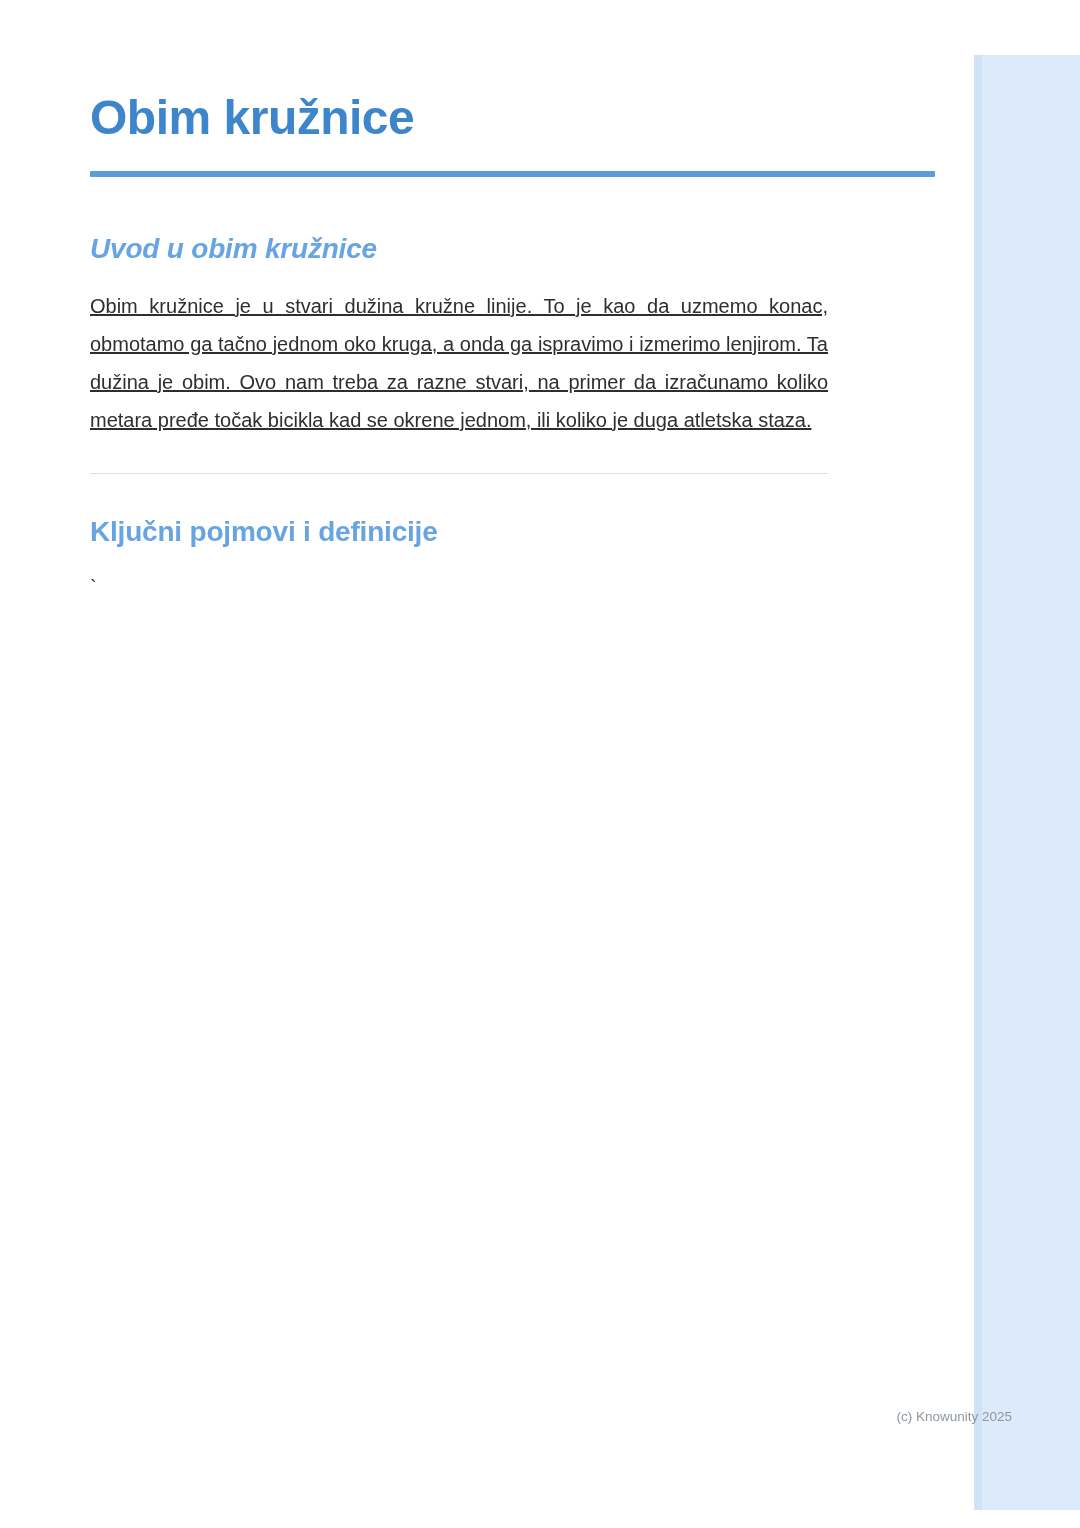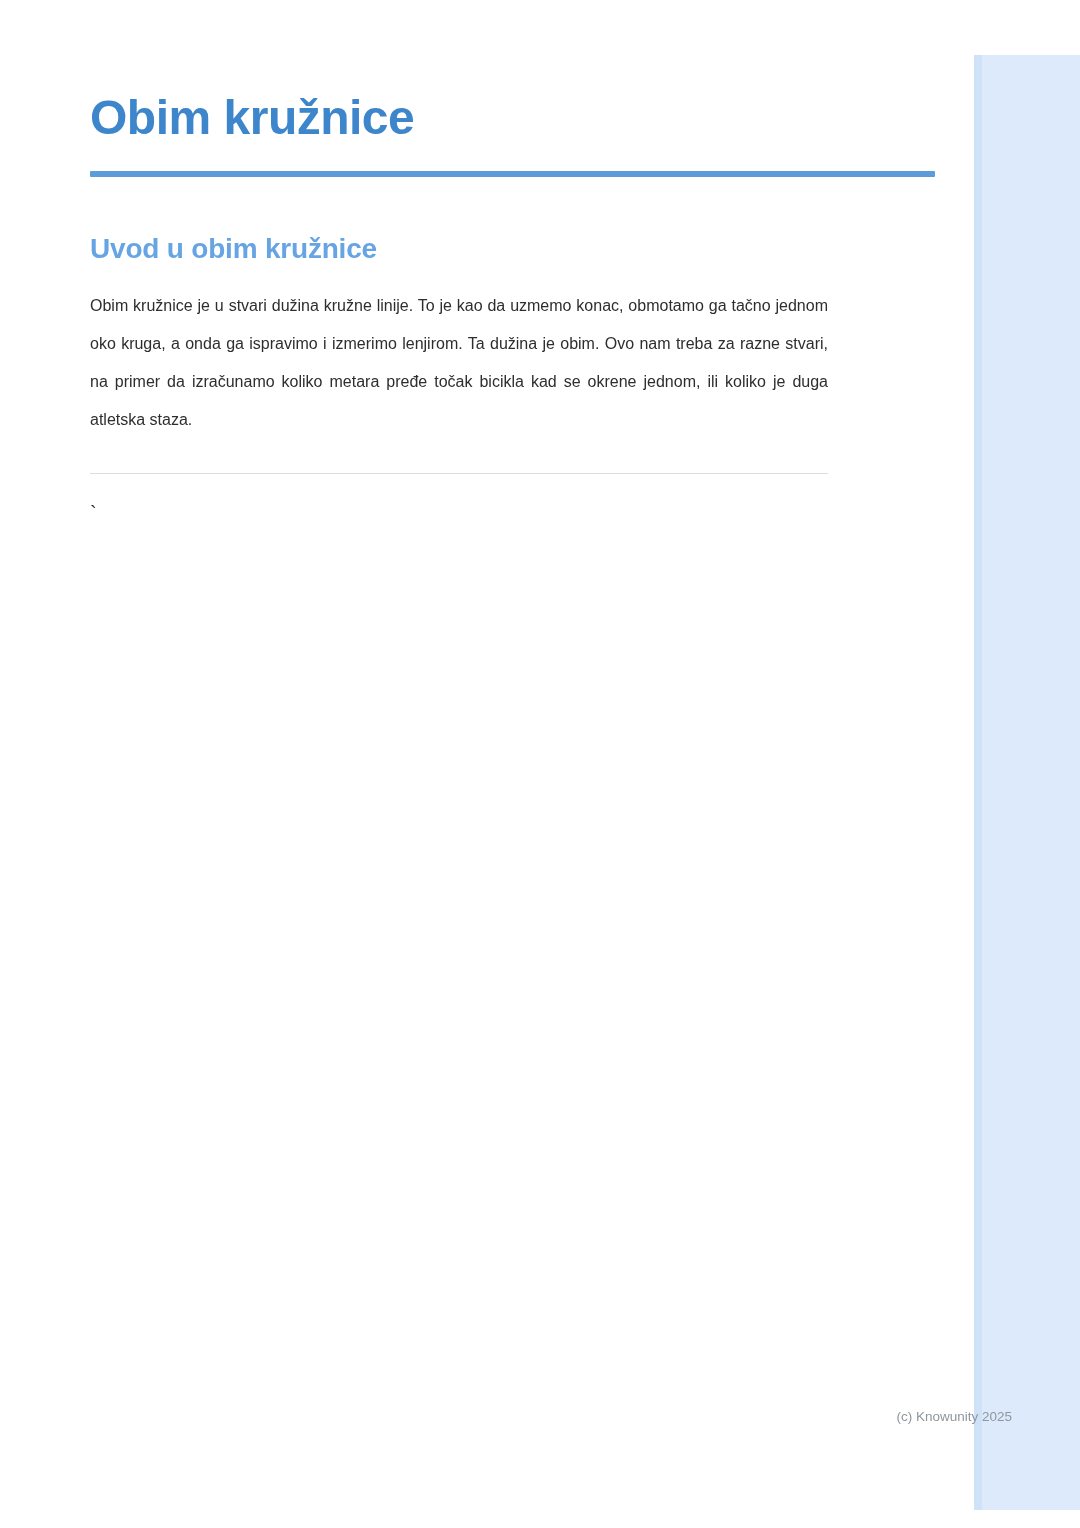--- a/index.html
+++ b/index.html
@@ -53,29 +53,30 @@
     background: #5b9cd9;
     margin-top: 26px;
     border-radius: 1px;
   }
   h2.section-heading {
     font-size: 28px;
     font-weight: 700;
     color: #67a4e3;
     letter-spacing: -0.2px;
   }
-  .section-1 h2 { margin-top: 56px; }
+  .section-1 h2 { margin-top: 56px; font-style: italic; }
   .section-2 h2 { margin-top: 42px; }
   p.body-text {
     width: 738px;
     margin-top: 22px;
-    font-size: 16px;
+    font-size: 20px;
     line-height: 38px;
     color: #2e2e2e;
     text-align: justify;
+    text-decoration: underline;
   }
   .section-divider {
     width: 738px;
     height: 1px;
     background: #ddddde;
     border: none;
     margin-top: 34px;
   }
   .stray-tick {
     margin-top: 28px;
@@ -107,20 +108,21 @@
     <div class="title-rule"></div>
 
     <div class="section section-1">
       <h2 class="section-heading">Uvod u obim kružnice</h2>
       <p class="body-text">Obim kružnice je u stvari dužina kružne linije. To je kao da uzmemo konac, obmotamo ga tačno jednom oko kruga, a onda ga ispravimo i izmerimo lenjirom. Ta dužina je obim. Ovo nam treba za razne stvari, na primer da izračunamo koliko metara pređe točak bicikla kad se okrene jednom, ili koliko je duga atletska staza.</p>
     </div>
 
     <hr class="section-divider">
 
     <div class="section section-2">
+      <h2 class="section-heading">Ključni pojmovi i definicije</h2>
       <div class="stray-tick">`</div>
     </div>
 
   </div>
 
   <div class="footer-credit">(c) Knowunity 2025</div>
 
 </div>
 
 </body></html>

